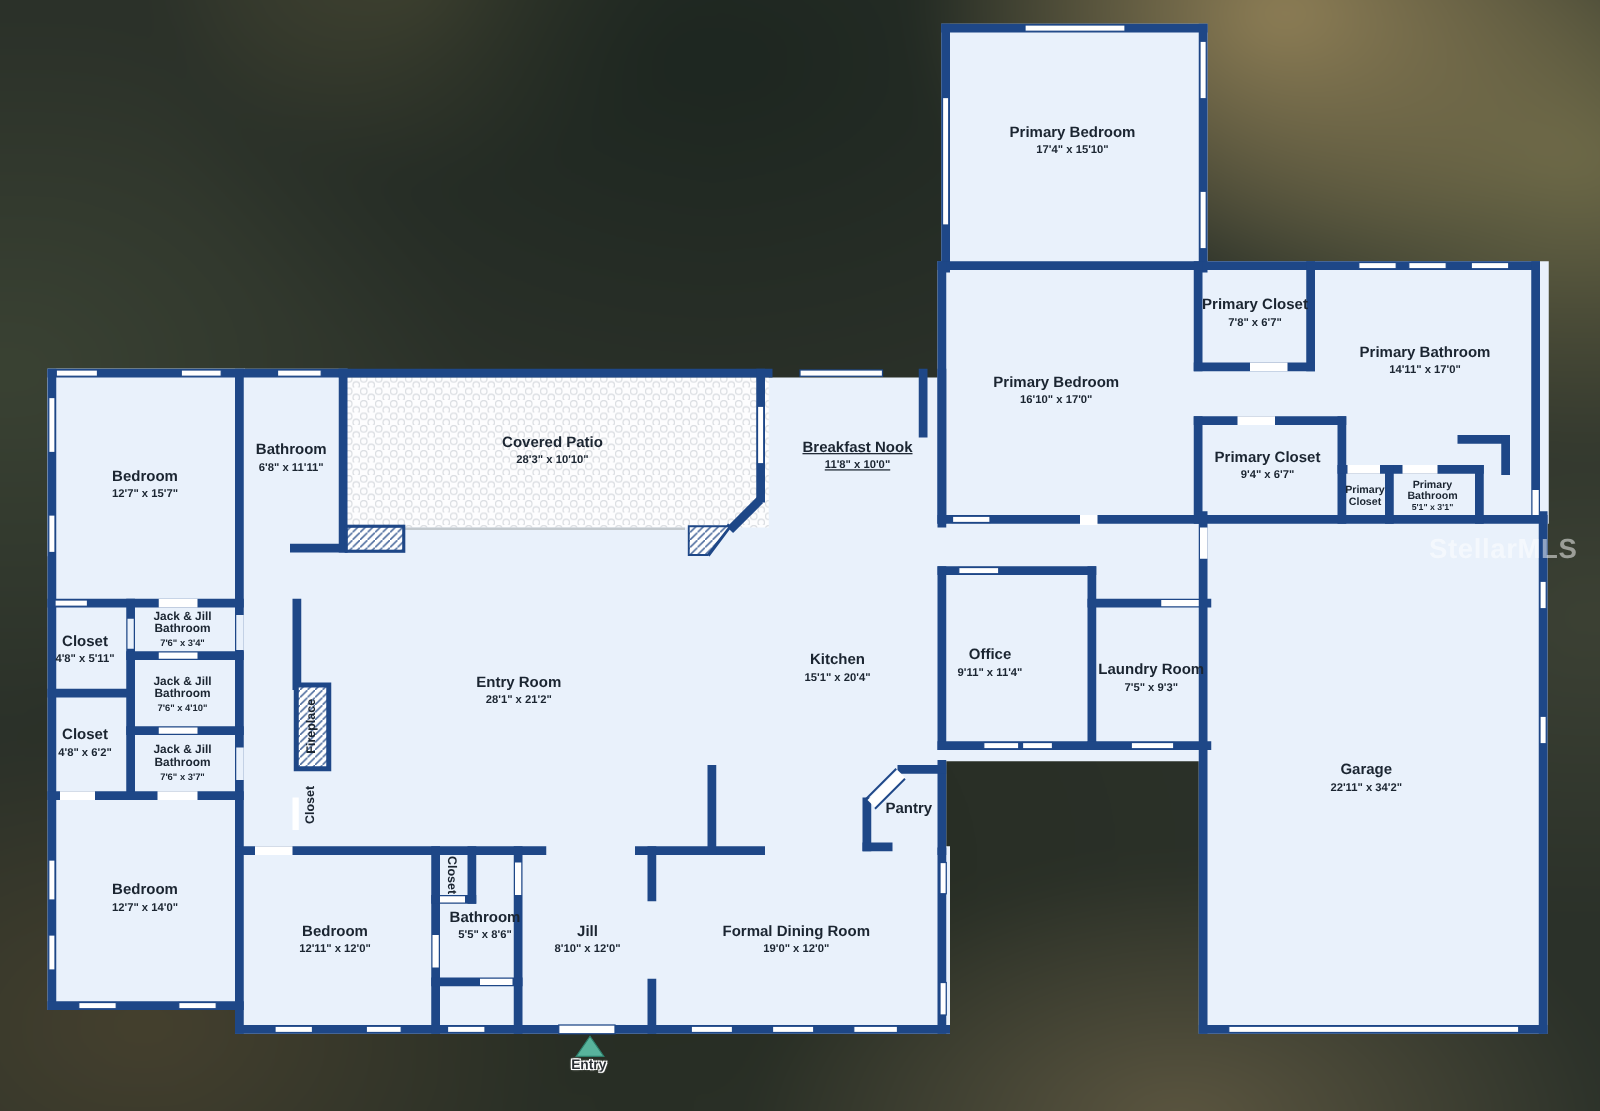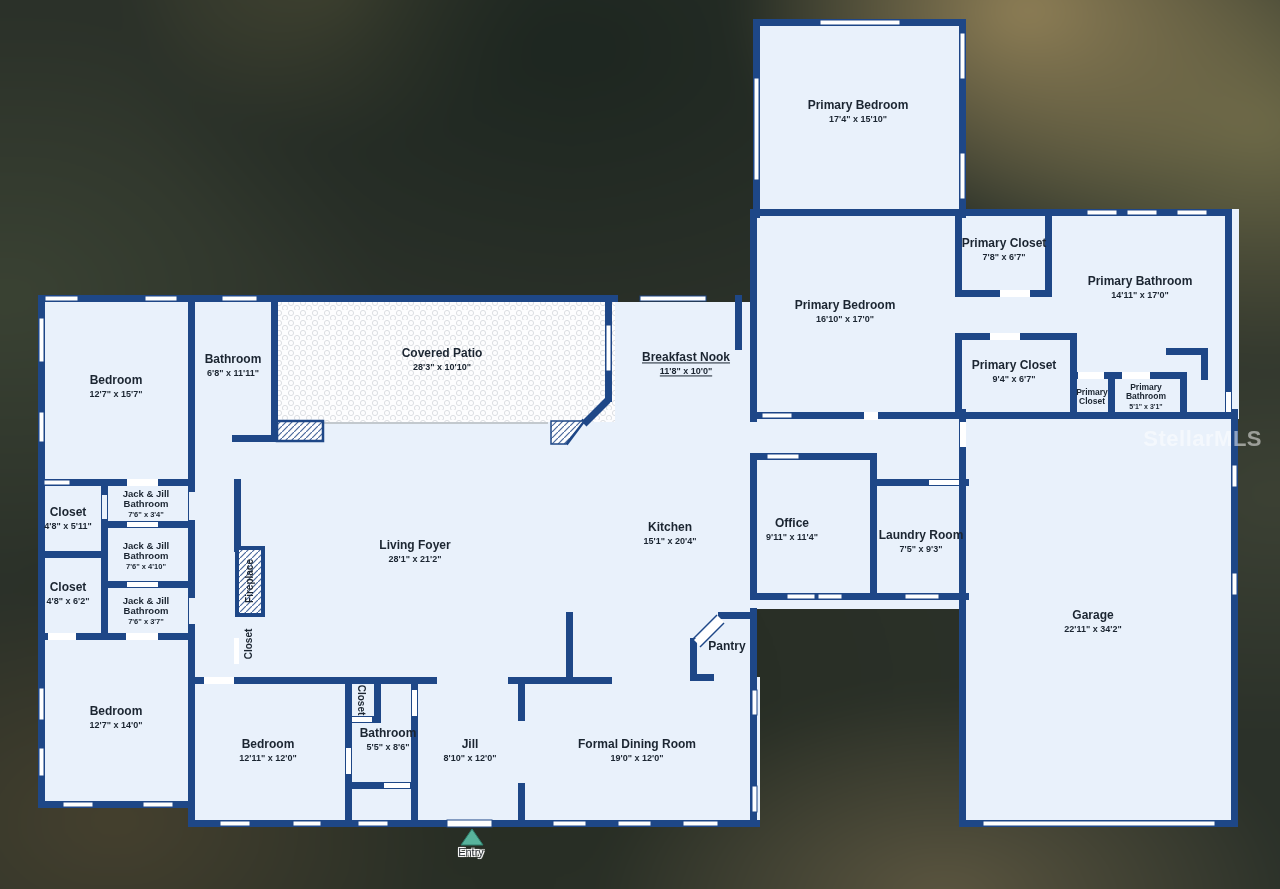--- a/index.html
+++ b/index.html
@@ -29,21 +29,21 @@
   .room-label.wrap .dm{font-size:7.5px;}
   .room-label.small{white-space:normal;width:52px;}
   .room-label.small .nm{font-size:8.5px;line-height:1.1;}
   .room-label.small .dm{font-size:7px;}
   .room-label.vert-ccw{transform:translate(-50%,-50%) rotate(-90deg);}
   .room-label.vert-cw{transform:translate(-50%,-50%) rotate(90deg);}
   .room-label.vert-ccw .nm,.room-label.vert-cw .nm{font-size:10px;}
   .watermark{position:absolute;top:426px;right:18px;font-size:22px;font-weight:700;
              color:rgba(255,255,255,0.5);letter-spacing:0.5px;}
   .entry-label{position:absolute;left:471px;top:846px;transform:translateX(-50%);
-               font-size:11px;font-weight:400;color:#2a2f33;
+               font-size:11px;font-weight:700;color:#2a2f33;
                text-shadow:0 0 2px #fff,0 0 2px #fff,1px 1px 0 #fff,-1px -1px 0 #fff,
                            1px -1px 0 #fff,-1px 1px 0 #fff;}
 </style>
 </head>
 <body>
 
 <div class="stage">
   <div class="bg"></div>
 
   <svg class="plan" width="1280" height="889" viewBox="0 0 1280 889">
@@ -267,21 +267,21 @@
       </div>
       <div class="room-label" style="left: 68px; top: 594px;">
         <div class="nm">Closet</div>
         <div class="dm">4'8" x 6'2"</div>
       </div>
       <div class="room-label wrap" style="left: 146px; top: 611px;">
         <div class="nm">Jack &amp; Jill Bathroom</div>
         <div class="dm">7'6" x 3'7"</div>
       </div>
       <div class="room-label" style="left: 415px; top: 552px;">
-        <div class="nm">Living Foyer</div>
+        <div class="nm">Entry Room</div>
         <div class="dm">28'1" x 21'2"</div>
       </div>
       <div class="room-label" style="left: 670px; top: 534px;">
         <div class="nm">Kitchen</div>
         <div class="dm">15'1" x 20'4"</div>
       </div>
       <div class="room-label" style="left: 792px; top: 530px;">
         <div class="nm">Office</div>
         <div class="dm">9'11" x 11'4"</div>
       </div>

